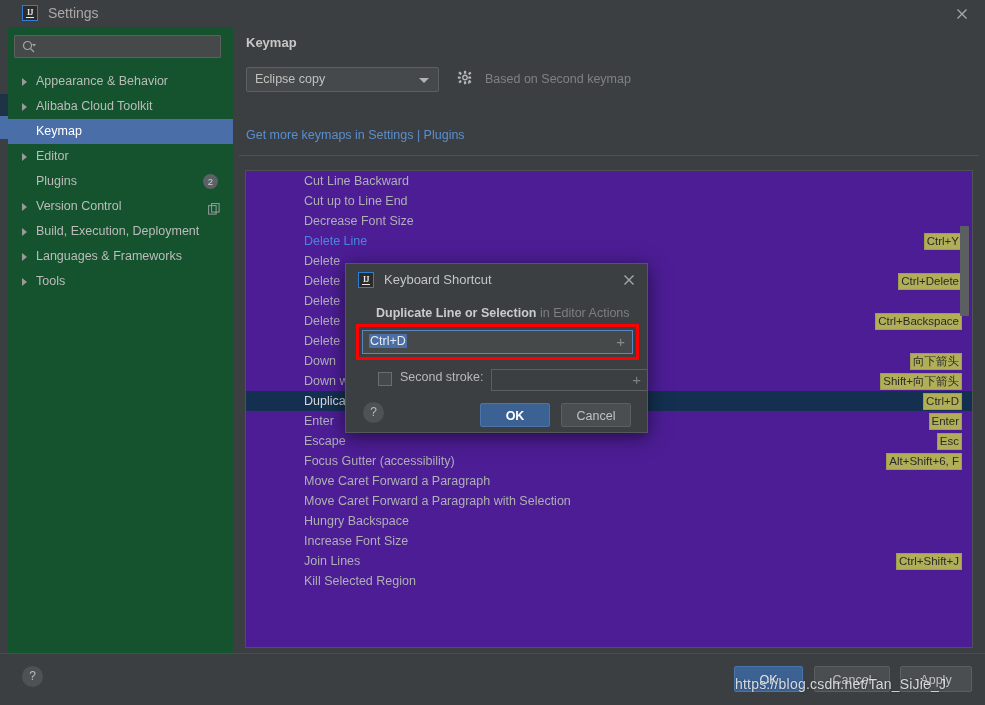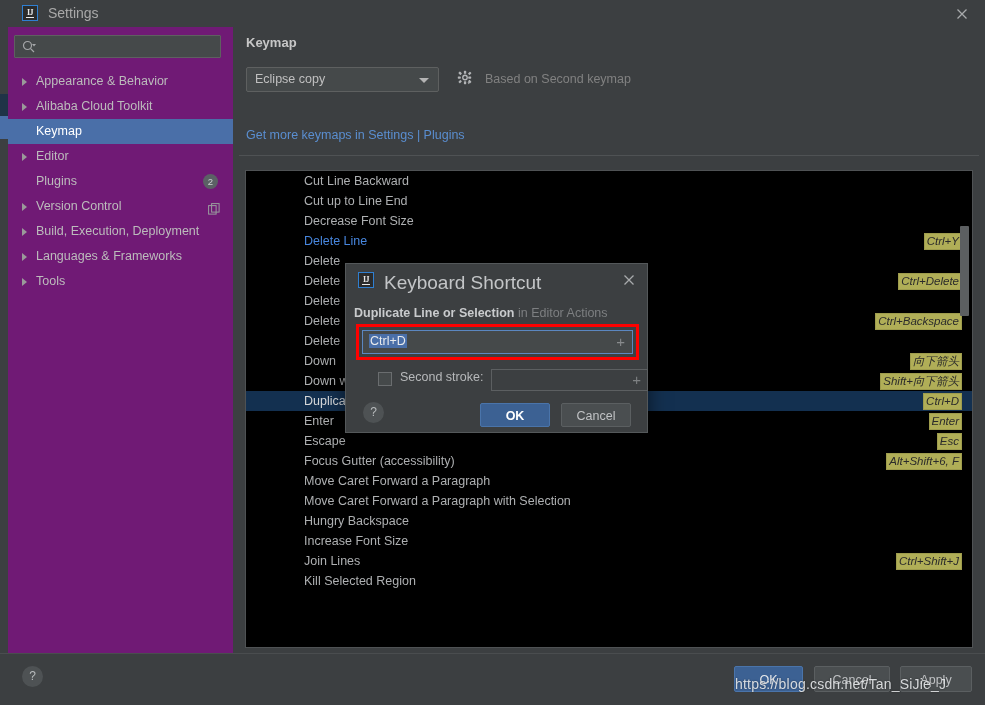--- a/index.html
+++ b/index.html
@@ -65,21 +65,21 @@
     width: 20px; height: 20px;
     cursor: pointer;
   }
   .title-close svg { display:block; }
 
   
   .sidebar {
     position: absolute;
     left: 8px; top: 27px;
     width: 225px; height: 626px;
-    background: #701a75;
+    background: #14532d;
   }
   .left-strip {
     position: absolute;
     left: 0; top: 94px;
     width: 8px; height: 22px;
     background: #1f3347;
   }
   .left-strip2 {
     position: absolute;
     left: 0; top: 116px;
@@ -227,21 +227,21 @@
     position: absolute;
     left: 689px; top: 145px;
     cursor: pointer;
   }
 
   
   .listbox {
     position: absolute;
     left: 12px; top: 143px;
     width: 728px; height: 478px;
-    background: #000000;
+    background: #4c1d95;
     border: 1px solid #4f5254;
     box-sizing: border-box;
     overflow: hidden;
   }
   .listrow {
     position: relative;
     height: 20px;
     line-height: 20px;
     font-size: 12.5px;
     color: #aeb0b2;
@@ -260,21 +260,20 @@
   .listrow .sc {
     position: absolute;
     right: 10px; top: 2px;
     background: #b0ae57;
     color: #2b2b2b;
     font-size: 11.5px;
     line-height: 15px;
     padding: 0 2px;
     border: 1px solid #9e9c4d;
     white-space: nowrap;
-    font-style: italic;
   }
   .listrow.selected .sc { background: #b0ae57; }
 
   .vscroll {
     position: absolute;
     right: 3px; top: 55px;
     width: 9px; height: 90px;
     background: #5c5f61;
     border-radius: 1px;
   }
@@ -364,32 +363,32 @@
   .dlg-logo::after {
     content: "";
     position: absolute;
     left: 3px; bottom: 2px;
     width: 8px; height: 1.5px;
     background: #e8e8e8;
   }
   .dlg-title {
     position: absolute;
     left: 38px; top: 8px;
-    font-size: 19px;
+    font-size: 13px;
     color: #c3c5c7;
   }
   .dlg-close {
     position: absolute;
     right: 9px; top: 7px;
     width: 18px; height: 18px;
     cursor: pointer;
   }
   .dlg-sub {
     position: absolute;
-    left: 8px; top: 42px;
+    left: 30px; top: 42px;
     font-size: 12.5px;
     white-space: nowrap;
   }
   .dlg-sub b { color: #c9cbcd; font-weight: bold; }
   .dlg-sub span { color: #7d7f81; }
 
   .redbox {
     position: absolute;
     left: 10px; top: 60px;
     width: 283px; height: 36px;

